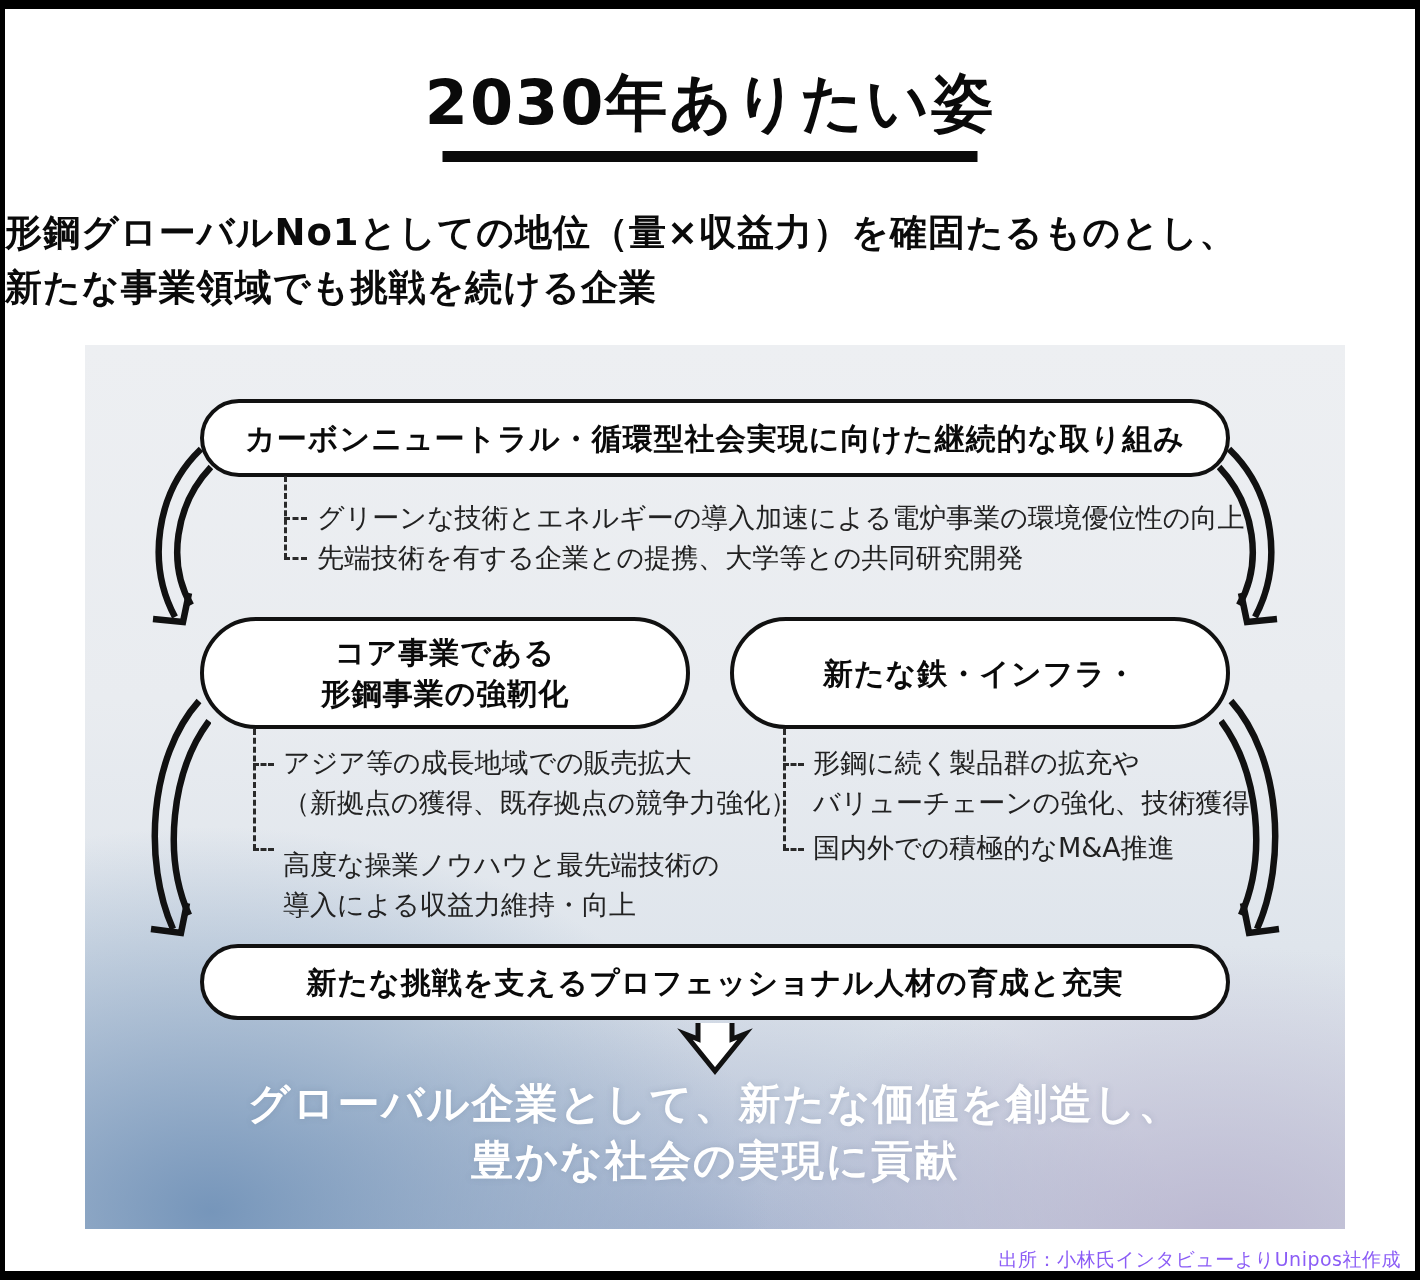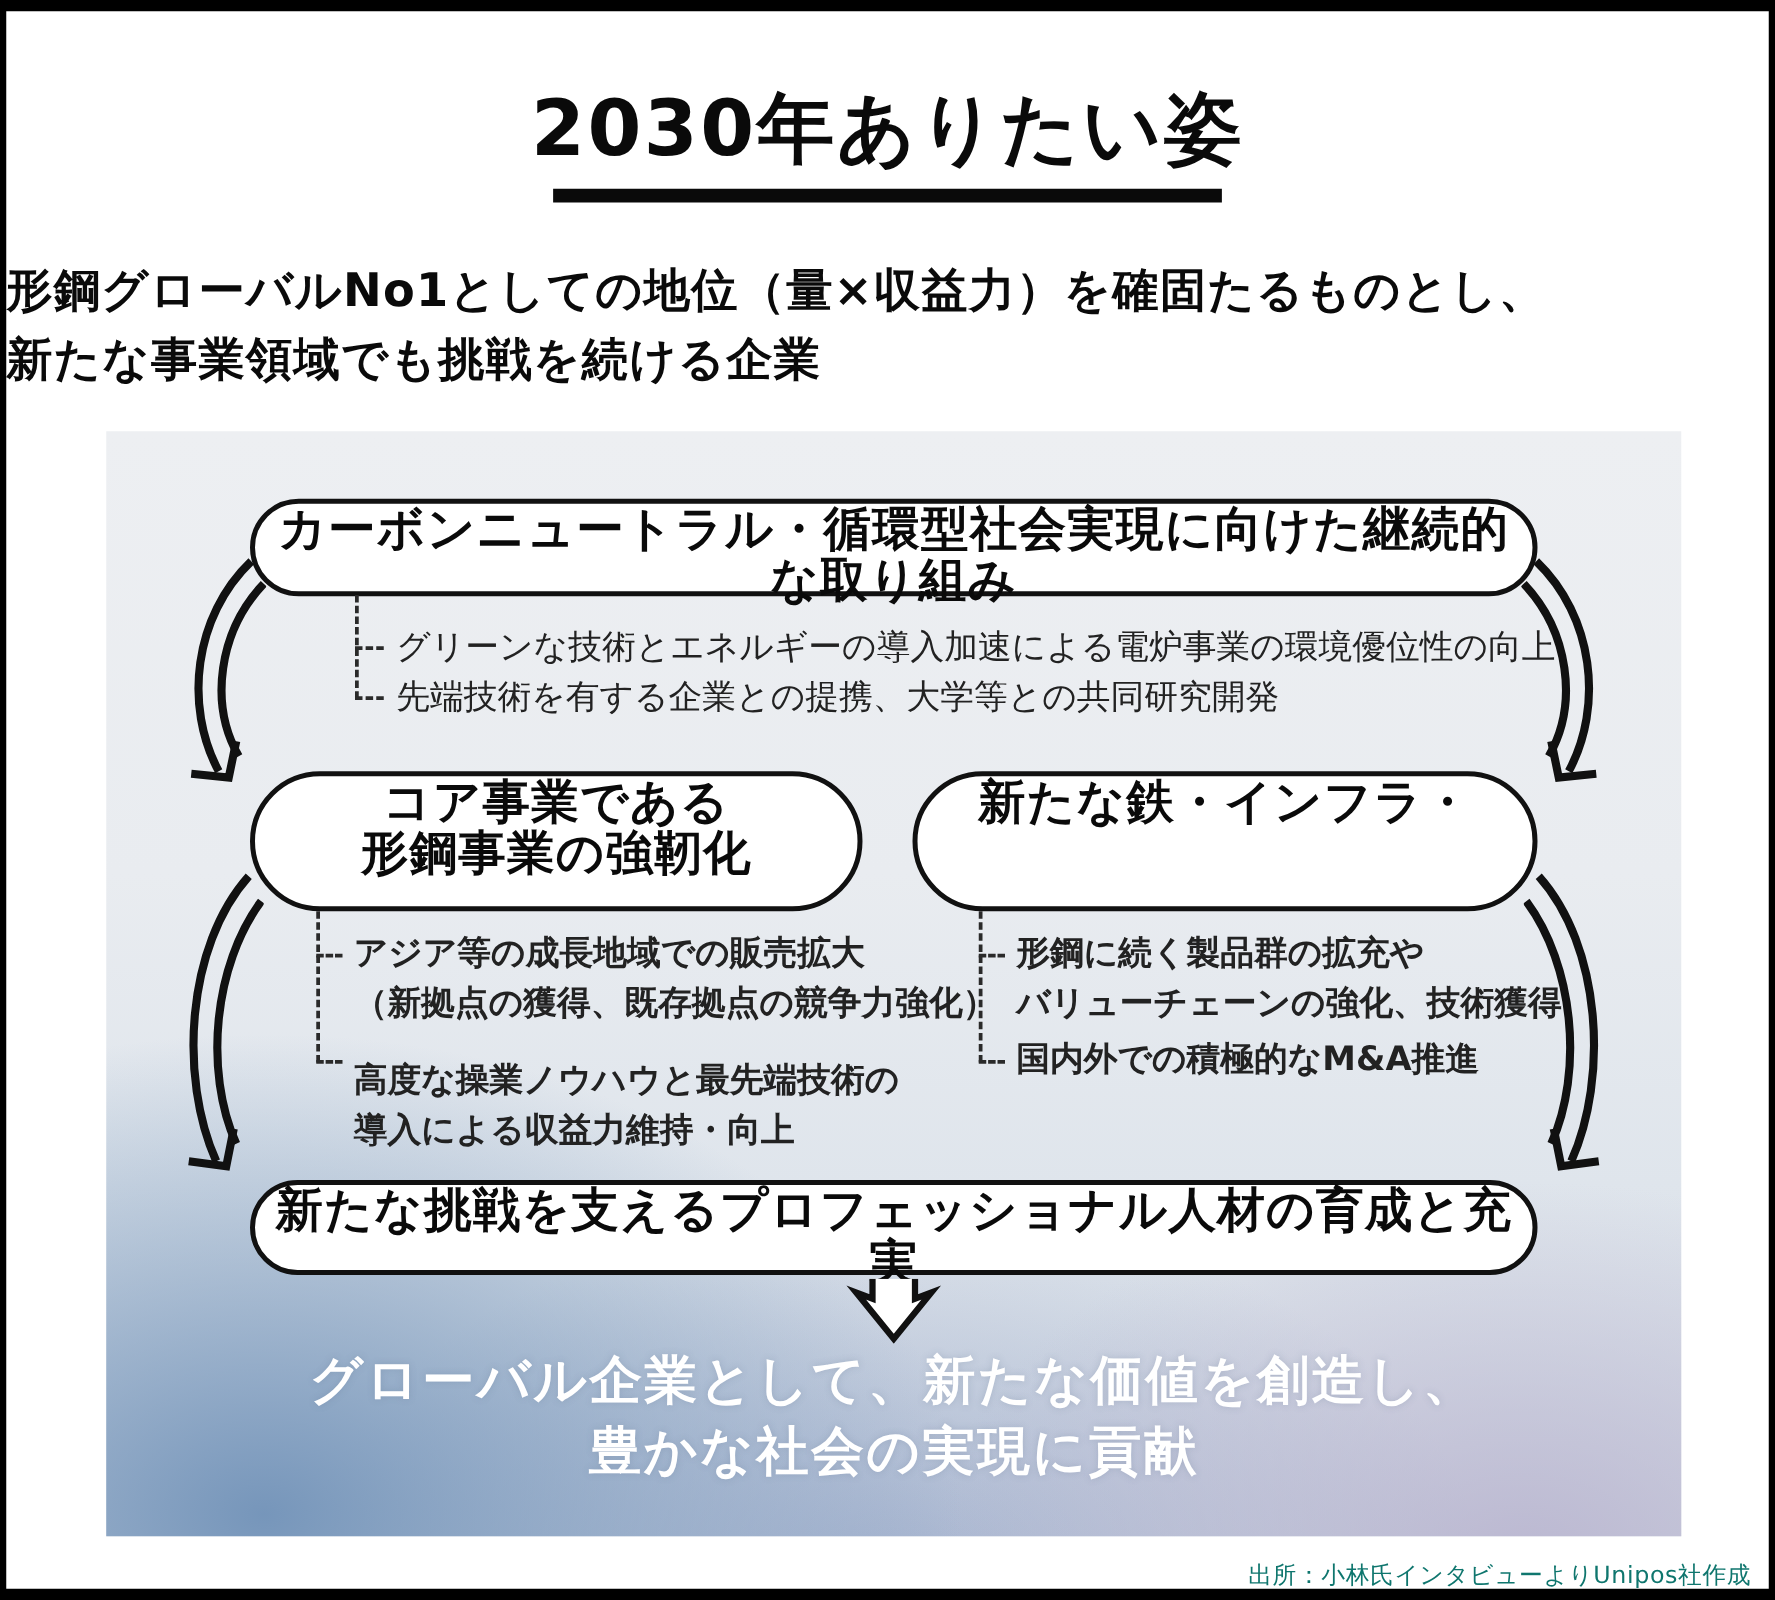--- a/index.html
+++ b/index.html
@@ -28,48 +28,48 @@
   .panel {
     position:absolute; left:80px; top:336px; width:1260px; height:884px;
     background:
       radial-gradient(900px 620px at 10% 98%, rgba(113,146,184,0.95) 0%, rgba(113,146,184,0) 62%),
       radial-gradient(820px 520px at 90% 102%, rgba(183,178,206,0.85) 0%, rgba(183,178,206,0) 58%),
       radial-gradient(760px 480px at 50% 104%, rgba(146,163,198,0.7) 0%, rgba(146,163,198,0) 62%),
       linear-gradient(180deg, #edeff2 0%, #e9eCf0 40%, #dfe5ec 68%, #d3dae4 100%);
   }
   .node {
     position:absolute; background:#ffffff; border:4px solid #111;
-    display:flex; justify-content:center;
-    text-align:center; font-weight:800; color:#0a0a0a; font-size:38px;
+    display:flex; align-items:center; justify-content:center;
+    text-align:center; font-weight:800; color:#0a0a0a; font-size:30px;
     line-height:41px; letter-spacing:1px;
   }
   .node-top    { left:115px; top:54px;  width:1030px; height:78px;  border-radius:40px; }
   .node-left   { left:115px; top:272px; width:490px;  height:112px; border-radius:56px; }
   .node-right  { left:645px; top:272px; width:500px;  height:112px; border-radius:56px; }
   .node-bottom { left:115px; top:599px; width:1030px; height:76px;  border-radius:43px; }
   .vdash { position:absolute; width:0; border-left:3px dashed #2a2a2a; }
   .hdash { position:absolute; height:0; border-top:3px dashed #2a2a2a; }
   .bullet {
     position:absolute; font-size:27px; color:#222; font-weight:500;
     line-height:40px; white-space:nowrap; transform:translateY(-50%);
   }
   .bullet2 {
-    position:absolute; font-size:27px; color:#222; font-weight:700;
+    position:absolute; font-size:27px; color:#222; font-weight:400;
     line-height:40px; white-space:nowrap;
   }
   .arrow-svg { position:absolute; }
   .mirrored { transform:scaleX(-1); }
   .goal {
     position:absolute; top:730px; left:0; width:100%;
     text-align:center; color:#ffffff; font-size:42px; font-weight:900;
     line-height:57px; letter-spacing:2px;
     text-shadow:0 0 6px rgba(90,110,140,0.25);
   }
   .source {
-    position:absolute; right:14px; top:1238px; font-size:19px; color:#0f766e;
+    position:absolute; right:14px; top:1238px; font-size:19px; color:#8b5cf6;
     letter-spacing:0.5px;
   }
 </style>
 </head>
 <body>
 
 <div class="canvas">
 
   <div class="title">2030年ありたい姿</div>
   <div class="title-underline"></div>

